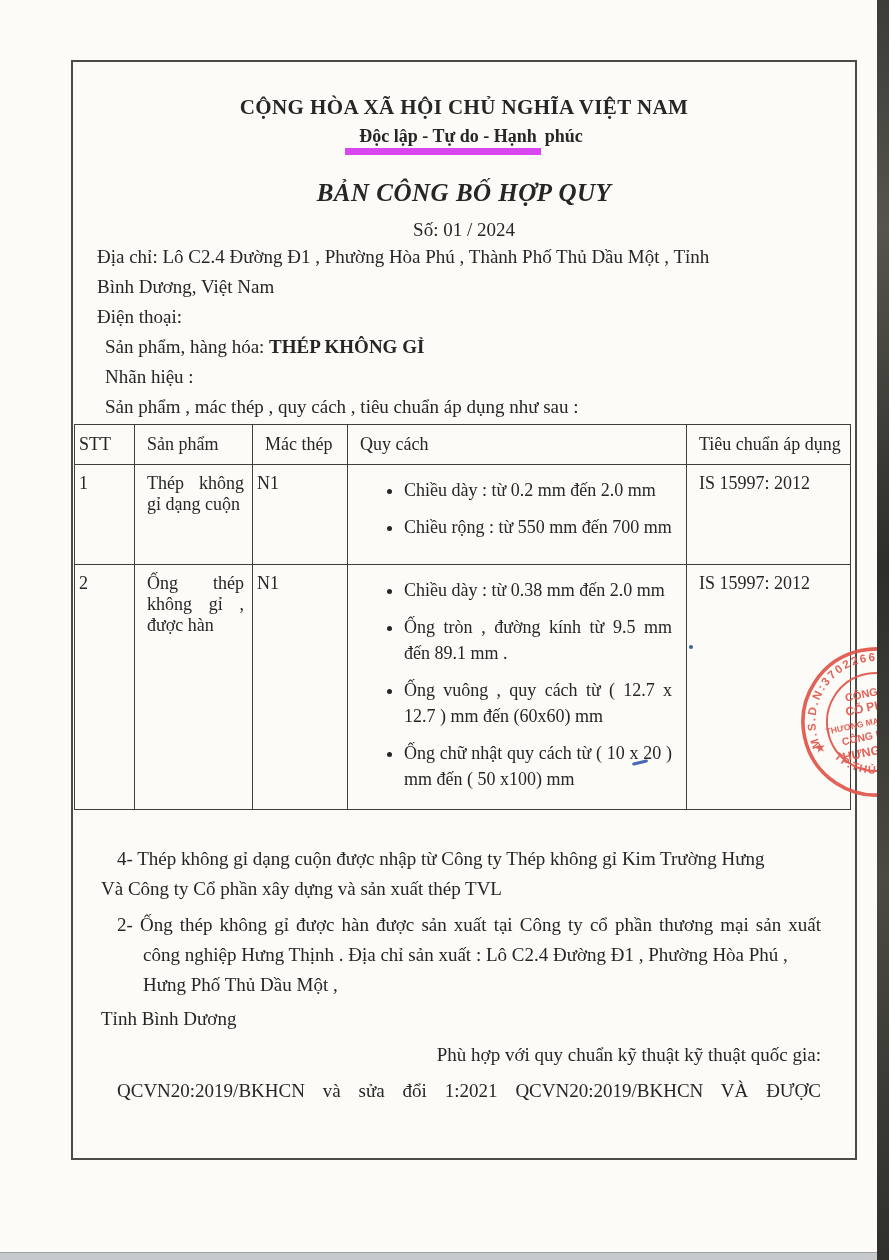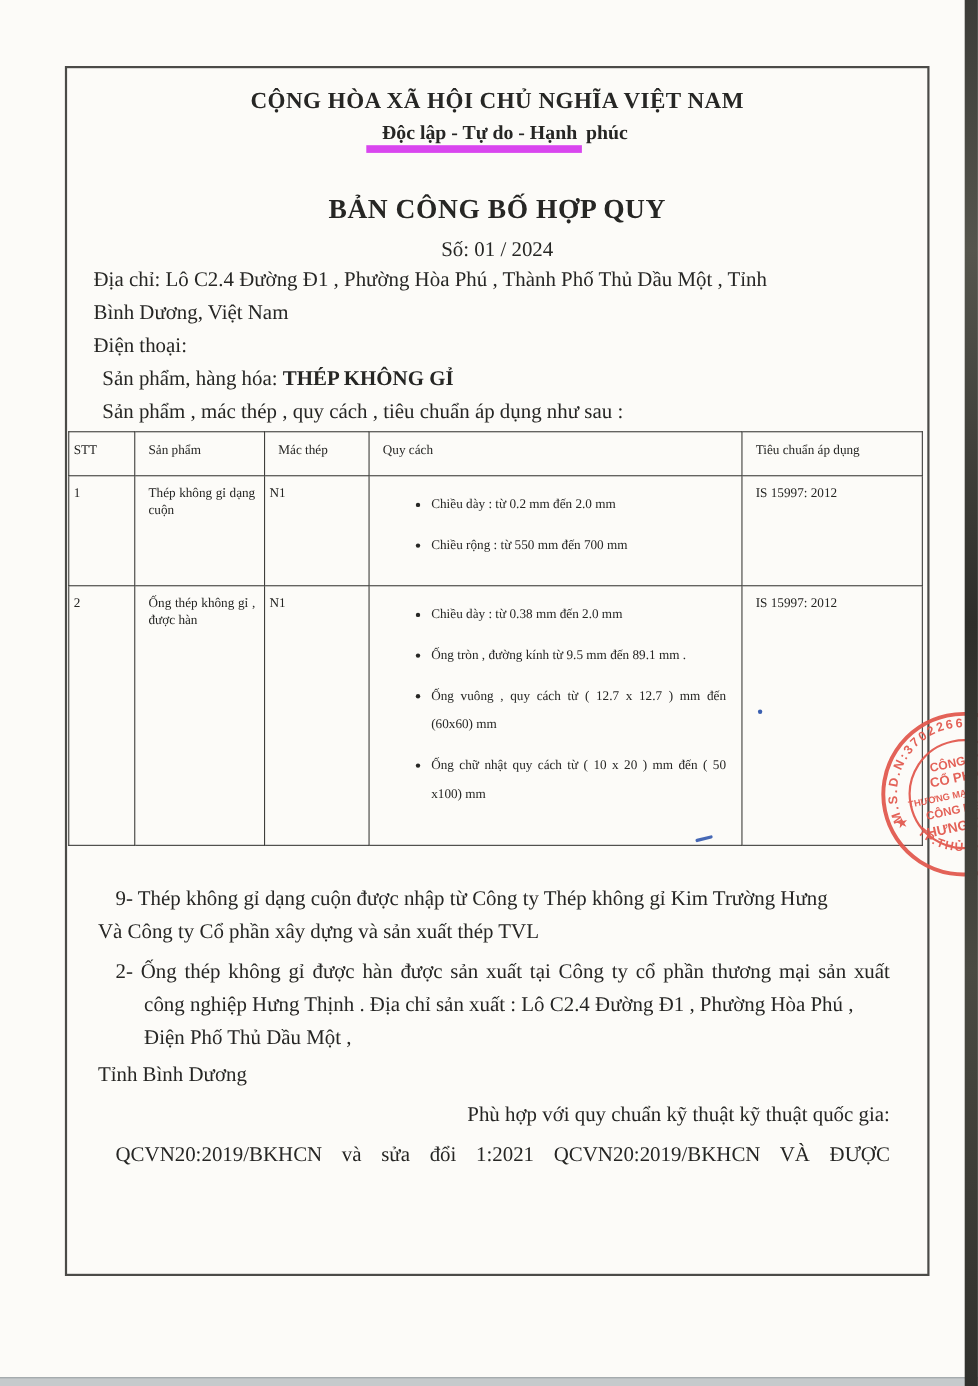--- a/index.html
+++ b/index.html
@@ -12,39 +12,39 @@
   
   .scan-edge-right{
     position:absolute;top:0;right:0;width:12px;height:1260px;z-index:9;
     background:linear-gradient(180deg,#3c3c38 0%,#55554d 18%,#2e2e2a 45%,#4a4a42 70%,#30302c 100%);
   }
   .scan-edge-bottom{
     position:absolute;left:0;bottom:0;width:889px;height:7px;z-index:8;
     background:#c6cacc;border-top:1.5px solid #9ba1a5;
   }
   .sheet{
-    position:absolute;left:59px;top:60px;width:786px;height:1100px;
+    position:absolute;left:71px;top:60px;width:786px;height:1100px;
     border:2px solid #4b4b48;box-sizing:border-box;
-    padding:8px 24px 0 24px;background:transparent;z-index:2;
+    padding:24px 24px 0 24px;background:transparent;z-index:2;
   }
   .nat-title{margin-top:8px;text-align:center;font-weight:bold;font-size:21px;letter-spacing:.4px;line-height:26px;}
   .motto{margin-top:4px;text-align:center;font-weight:bold;font-size:18px;line-height:24px;}
   .motto .u{border-bottom:7px solid #d946ef;padding:0 4px 2px 14px;}
   .motto .tail{padding-left:4px;text-align:right;}
-  .doc-title{margin-top:44px;text-align:center;font-weight:bold;font-size:25px;letter-spacing:.5px;line-height:30px;}
+  .doc-title{margin-top:30px;text-align:center;font-weight:bold;font-size:25px;letter-spacing:.5px;line-height:30px;font-style:italic;}
   .doc-no{margin-top:10px;text-align:center;font-size:19px;line-height:24px;}
   .para{font-size:19px;line-height:30px;}
   .p-org{margin-top:14px;}
   .p-ind{margin-left:8px;}
   .bold{font-weight:bold;}
   
   .tbl-wrap{margin-left:-23px;margin-top:2px;}
   table.spec{border-collapse:collapse;width:776px;table-layout:fixed;}
   table.spec th,table.spec td{
-    border:1.6px solid #3f3f3c;font-weight:normal;font-size:12px;
+    border:1.6px solid #3f3f3c;font-weight:normal;font-size:18px;
     vertical-align:top;padding:8px 8px 6px 12px;text-align:left;box-sizing:border-box;
   }
   table.spec th{height:40px;padding-top:9px;}
   col.c-stt{width:60px;}col.c-sp{width:118px;}col.c-mt{width:95px;}col.c-qc{width:339px;}col.c-tc{width:164px;}
   .cell-center{text-align:center;padding-left:4px !important;padding-right:4px !important;}
   td.cell-top{padding-top:12px;}
   tr.row1{height:100px;}
   tr.row2{height:236px;}
   td .wrapjust{text-align:justify;}
   ul.qc{list-style:disc;margin:4px 0 0 0;padding:0 6px 0 44px;}
@@ -77,20 +77,21 @@
   <div class="nat-title">CỘNG HÒA XÃ HỘI CHỦ NGHĨA VIỆT NAM</div>
   <div class="motto"><span class="u">Độc lập - Tự do - Hạnh</span><span class="tail">phúc</span></div>
 
   <div class="doc-title">BẢN CÔNG BỐ HỢP QUY</div>
   <div class="doc-no">Số: 01 / 2024</div>
 
   <div class="para">Địa chỉ: Lô C2.4 Đường Đ1 , Phường Hòa Phú , Thành Phố Thủ Dầu Một , Tỉnh</div>
   <div class="para">Bình Dương, Việt Nam</div>
   <div class="para">Điện thoại:</div>
   <div class="para p-ind"><span>Sản phẩm, hàng hóa: </span><span class="bold">THÉP KHÔNG GỈ</span></div>
+  <div class="para p-ind">Nhãn hiệu :</div>
   <div class="para p-ind">Sản phẩm , mác thép , quy cách , tiêu chuẩn áp dụng như sau :</div>
 
   <div class="tbl-wrap">
     <table class="spec">
       <colgroup>
         <col class="c-stt">
           <col class="c-sp">
           <col class="c-mt">
           <col class="c-qc">
           <col class="c-tc">
@@ -131,25 +132,25 @@
             <li>Ống chữ nhật quy cách từ ( 10 x 20 ) mm đến ( 50 x100) mm</li>
           </ul>
         </td>
         <td class="cell-top">IS 15997: 2012</td>
       </tr>
     </tbody>
       </table>
   </div>
 
   <div class="notes">
-    <div class="n-ind">9- Thép không gỉ dạng cuộn được nhập từ Công ty Thép không gỉ Kim Trường Hưng</div>
+    <div class="n-ind">4- Thép không gỉ dạng cuộn được nhập từ Công ty Thép không gỉ Kim Trường Hưng</div>
     <div class="n-sm">Và Công ty Cổ phần xây dựng và sản xuất thép TVL</div>
     <div class="n-ind jst mt6">2- Ống thép không gỉ được hàn được sản xuất tại Công ty cổ phần thương mại sản xuất</div>
     <div class="n-deep">công nghiệp Hưng Thịnh . Địa chỉ sản xuất : Lô C2.4 Đường Đ1 , Phường Hòa Phú ,</div>
-    <div class="n-deep">Điện Phố Thủ Dầu Một ,</div>
+    <div class="n-deep">Hưng Phố Thủ Dầu Một ,</div>
     <div class="n-sm mt4">Tỉnh Bình Dương</div>
     <div class="n-sm mt6">Phù hợp với quy chuẩn kỹ thuật kỹ thuật quốc gia:</div>
     <div class="n-ind jst mt6">QCVN20:2019/BKHCN và sửa đổi 1:2021 QCVN20:2019/BKHCN VÀ ĐƯỢC</div>
   </div>
 
 </div>
 
 <div class="stamp">
   <svg viewBox="0 0 172 172" xmlns="http://www.w3.org/2000/svg">
     <g fill="none" stroke="#e2574c">

